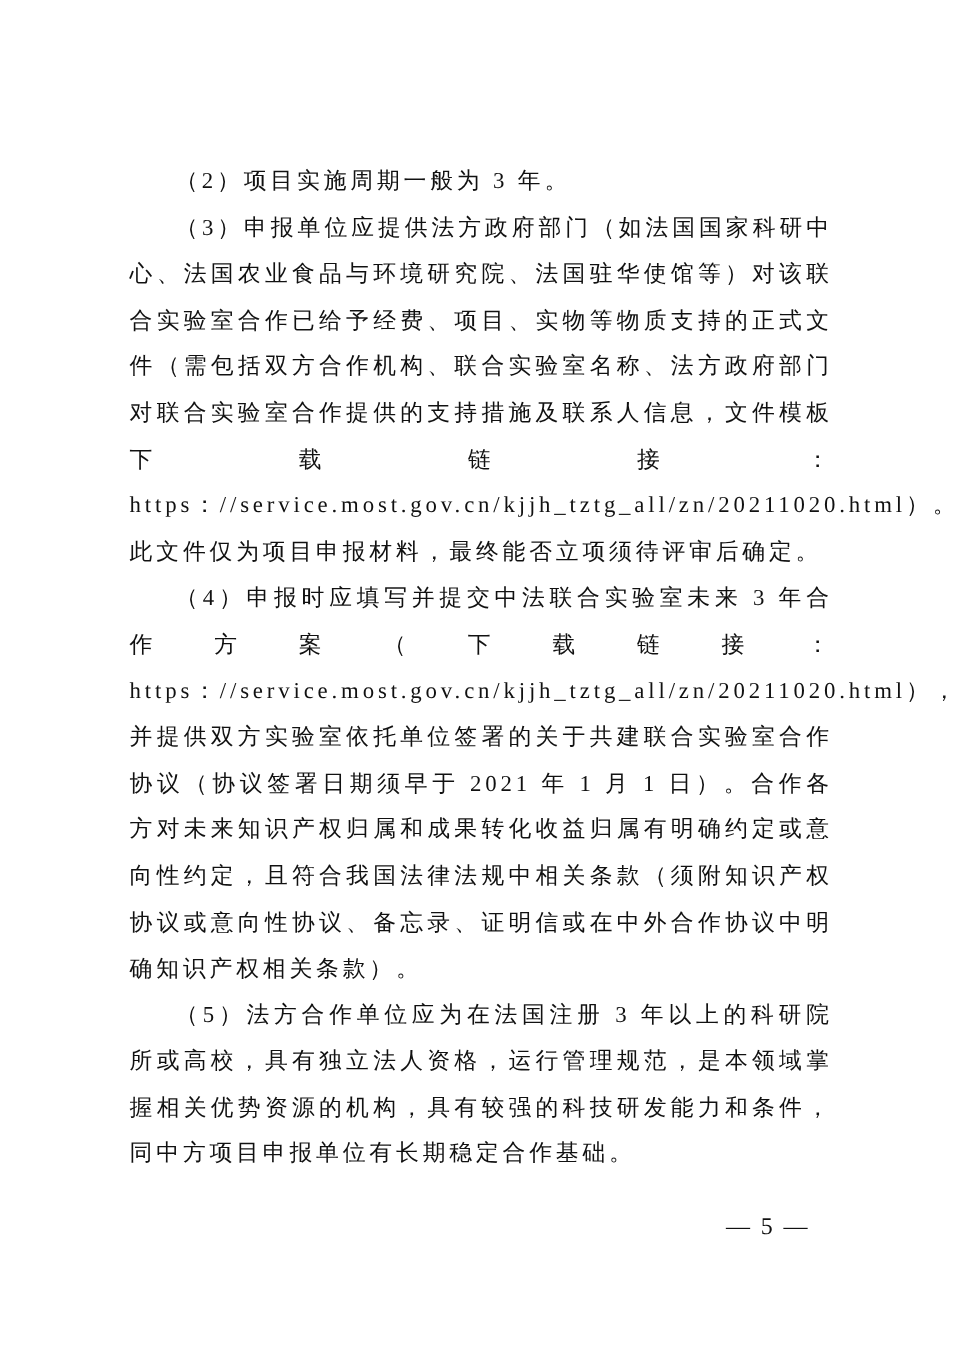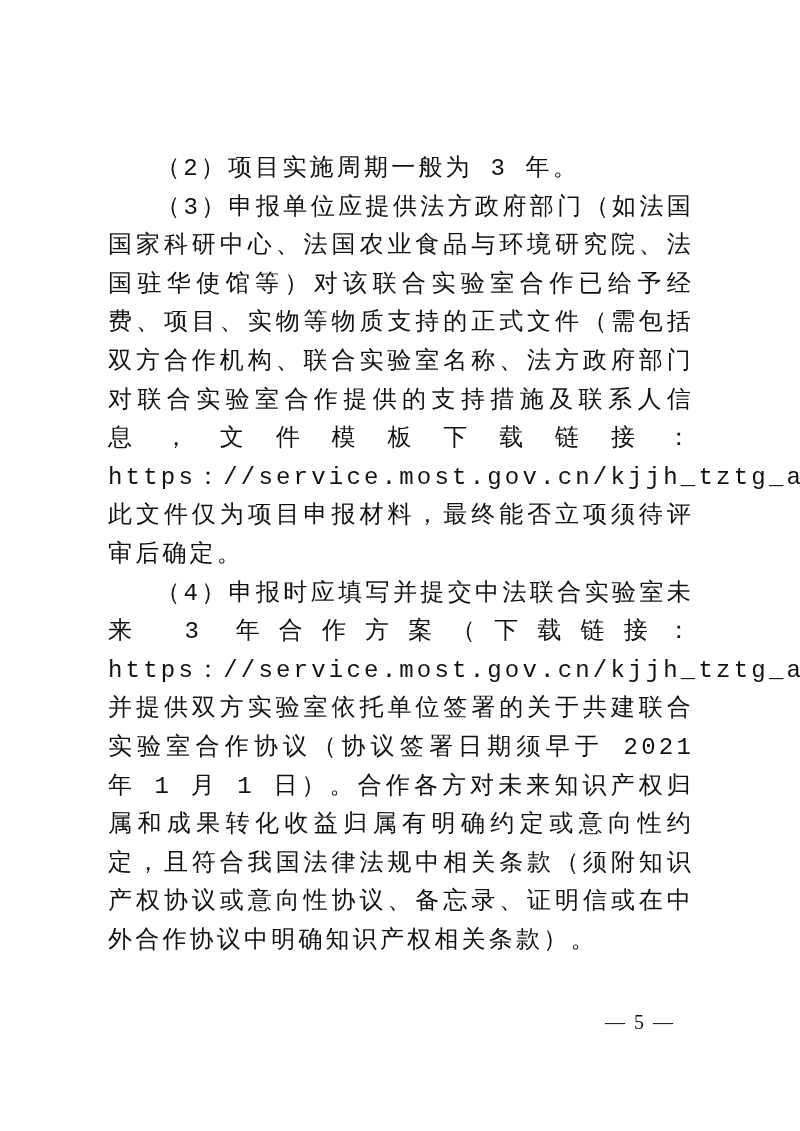--- a/index.html
+++ b/index.html
@@ -1,31 +1,32 @@
 <!DOCTYPE html>
 <html><head>
 <meta charset="utf-8">
 <style>
   html, body { margin: 0; padding: 0; background: #ffffff; }
   body { width: 800px; height: 1131px; position: relative; overflow: hidden; }
   .page {
-    position: absolute; left: 108px; top: 150px; width: 586px;
-    font-family: Liberation Mono, monospace;
-    font-size: 24px; line-height: 38.6px; color: #111111;
+    position: absolute; left: 108px; top: 133px; width: 586px;
+    font-family: Liberation Serif, serif;
+    font-size: 19px; line-height: 38.6px; color: #111111;
     letter-spacing: 3.2px; text-align: justify; text-justify: inter-character;
   }
   .para { margin: 0; text-indent: 2em; }
   .page-number {
     position: absolute; left: 600px; top: 1011px; width: 80px; text-align: center;
     font-family: "Liberation Serif", serif; font-size: 20px; color: #111;
     letter-spacing: 2px;
   }
 </style>
 </head>
 <body>
 
 <div class="page">
   <p class="para">（2）项目实施周期一般为 3 年。</p>
   <p class="para">（3）申报单位应提供法方政府部门（如法国国家科研中心、法国农业食品与环境研究院、法国驻华使馆等）对该联合实验室合作已给予经费、项目、实物等物质支持的正式文件（需包括双方合作机构、联合实验室名称、法方政府部门对联合实验室合作提供的支持措施及联系人信息，文件模板下载链接：https：//service.most.gov.cn/kjjh_tztg_all/zn/20211020.html）。此文件仅为项目申报材料，最终能否立项须待评审后确定。</p>
   <p class="para">（4）申报时应填写并提交中法联合实验室未来 3 年合作方案（下载链接：https：//service.most.gov.cn/kjjh_tztg_all/zn/20211020.html），并提供双方实验室依托单位签署的关于共建联合实验室合作协议（协议签署日期须早于 2021 年 1 月 1 日）。合作各方对未来知识产权归属和成果转化收益归属有明确约定或意向性约定，且符合我国法律法规中相关条款（须附知识产权协议或意向性协议、备忘录、证明信或在中外合作协议中明确知识产权相关条款）。</p>
+  <p class="para">（5）法方合作单位应为在法国注册 3 年以上的科研院所或高校，具有独立法人资格，运行管理规范，是本领域掌握相关优势资源的机构，具有较强的科技研发能力和条件，同中方项目申报单位有长期稳定合作基础。</p>
 </div>
 
 <div class="page-number">— 5 —</div>
 
 </body></html>

